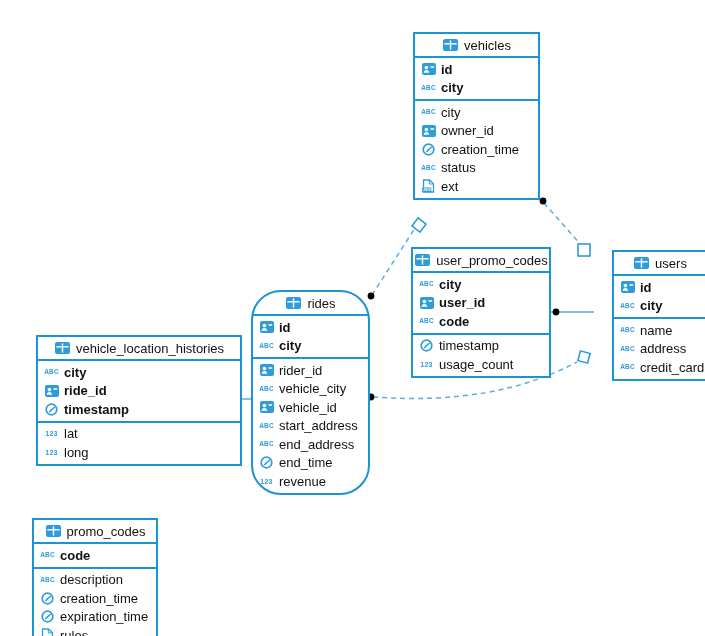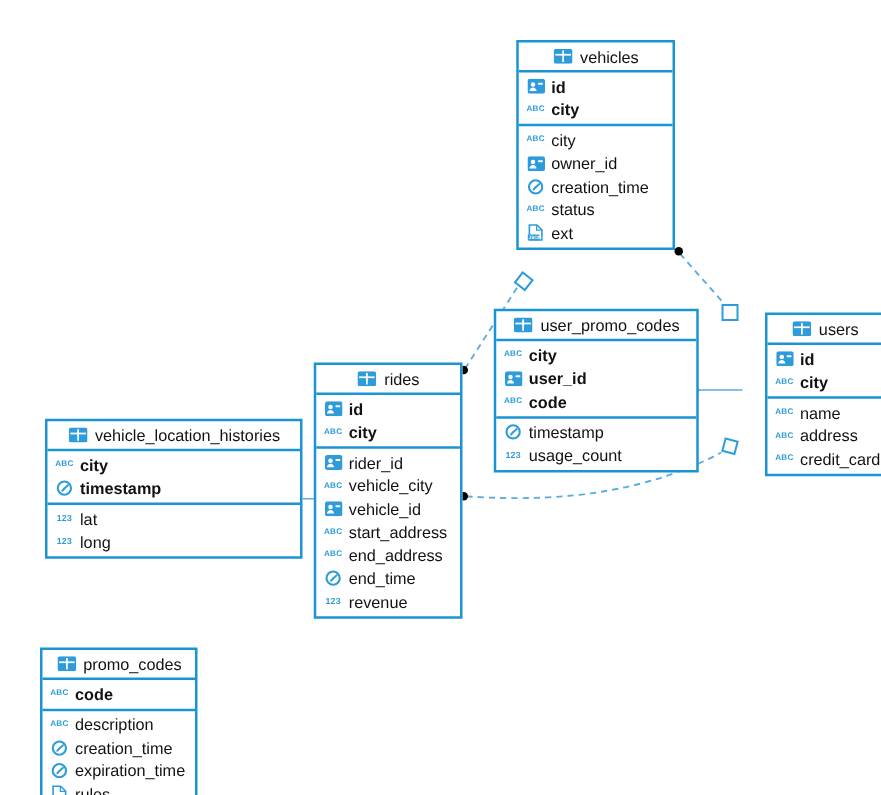--- a/index.html
+++ b/index.html
@@ -151,21 +151,21 @@
                 <path d="M1.5 1 H7.5 L11.5 4.8 V13 H1.5 Z" fill="none" stroke="#2e9cda" stroke-width="1.3"></path>
                 <path d="M7.3 1.2 V5 H11.3" fill="none" stroke="#2e9cda" stroke-width="1"></path>
                 <rect x="0" y="8.6" width="9.6" height="4.6" rx="1" fill="#2e9cda"></rect>
                 <text x="0.8" y="12.2" font-size="3.8" fill="#fff" font-weight="bold">JSON</text>
               </svg>
             </span>
             <span class="label">ext</span>
           </div>
         </div>
       </div>
-      <div class="table-card" style="left: 395px; top: 247px; width: 164px;">
+      <div class="table-card" style="left: 411px; top: 247px; width: 140px;">
         <div class="thead">
           <span class="icon-box">
             <svg width="15" height="12" viewBox="0 0 15 12">
               <rect x="0" y="0" width="15" height="12" rx="2" fill="#2e9cda"></rect>
               <rect x="1.3" y="4.1" width="12.4" height="1.4" fill="#fff"></rect>
               <rect x="6.8" y="1.4" width="1.4" height="9.2" fill="#fff"></rect>
             </svg>
           </span>
           <span class="label">user_promo_codes</span>
         </div>
@@ -257,21 +257,21 @@
             <span class="label">address</span>
           </div>
           <div class="row">
             <span class="icon-box">
               <span class="txticon">ABC</span>
             </span>
             <span class="label">credit_card</span>
           </div>
         </div>
       </div>
-      <div class="table-card" style="left: 251px; top: 290px; width: 119px;">
+      <div class="table-card" style="left: 251px; top: 290px; width: 119px; border-radius: 30px;">
         <div class="thead">
           <span class="icon-box">
             <svg width="15" height="12" viewBox="0 0 15 12">
               <rect x="0" y="0" width="15" height="12" rx="2" fill="#2e9cda"></rect>
               <rect x="1.3" y="4.1" width="12.4" height="1.4" fill="#fff"></rect>
               <rect x="6.8" y="1.4" width="1.4" height="9.2" fill="#fff"></rect>
             </svg>
           </span>
           <span class="label">rides</span>
         </div>
@@ -363,20 +363,31 @@
             </svg>
           </span>
           <span class="label">vehicle_location_histories</span>
         </div>
         <div class="section pk">
           <div class="row pk">
             <span class="icon-box">
               <span class="txticon">ABC</span>
             </span>
             <span class="label">city</span>
+          </div>
+          <div class="row pk">
+            <span class="icon-box">
+              <svg width="14" height="12" viewBox="0 0 14 12">
+                <rect width="14" height="12" rx="2" fill="#2e9cda"></rect>
+                <circle cx="4.4" cy="4.6" r="1.8" fill="#fff"></circle>
+                <path d="M1.6 9.8 C1.6 7.9 3 6.9 4.4 6.9 C5.8 6.9 7.2 7.9 7.2 9.8 Z" fill="#fff"></path>
+                <rect x="8.3" y="3.2" width="4" height="1.5" rx="0.75" fill="#fff"></rect>
+              </svg>
+            </span>
+            <span class="label">ride_id</span>
           </div>
           <div class="row pk">
             <span class="icon-box">
               <svg width="13" height="13" viewBox="0 0 13 13">
                 <circle cx="6.5" cy="6.5" r="5.3" fill="none" stroke="#2e9cda" stroke-width="1.7"></circle>
                 <path d="M6.5 6.8 L9.4 4.2" stroke="#2e9cda" stroke-width="1.5" fill="none" stroke-linecap="round"></path>
                 <path d="M6.5 6.8 L4.8 8.6" stroke="#2e9cda" stroke-width="1.5" fill="none" stroke-linecap="round"></path>
               </svg>
             </span>
             <span class="label">timestamp</span>

